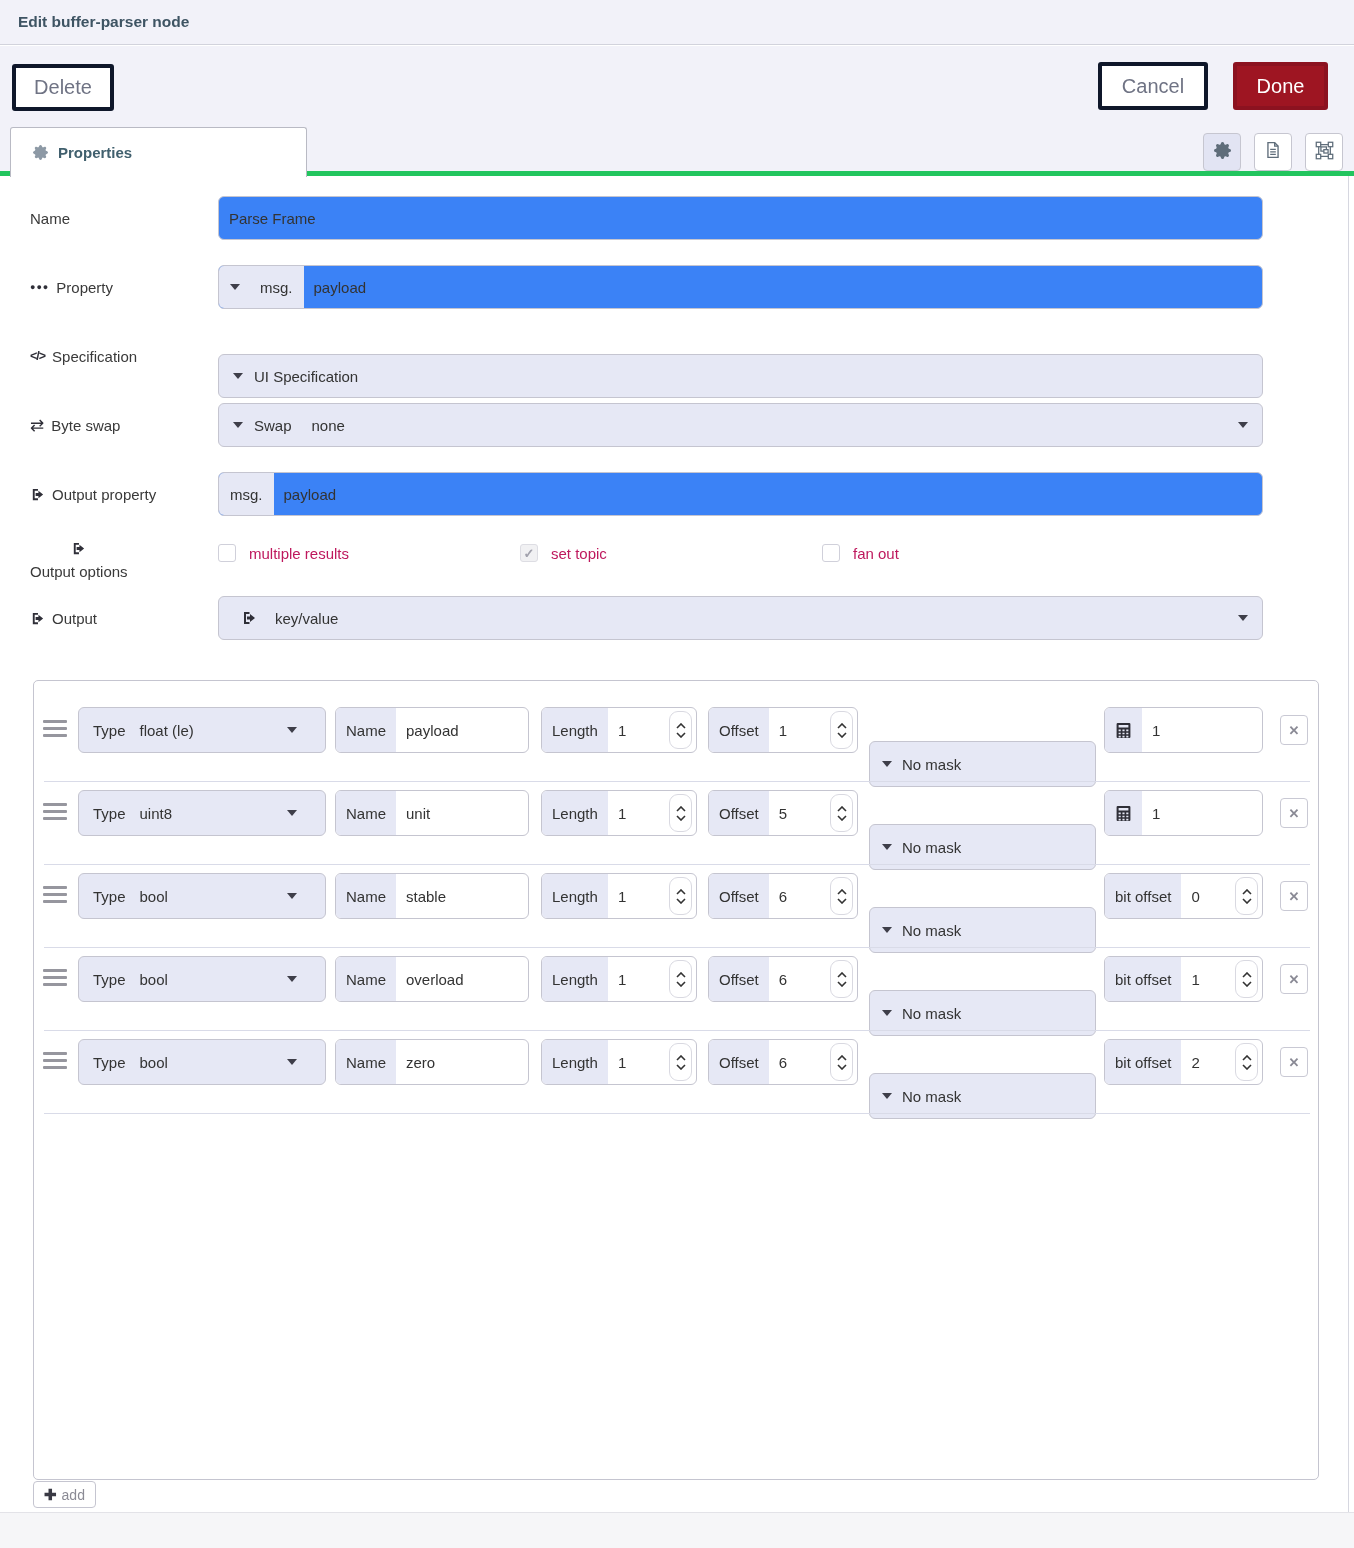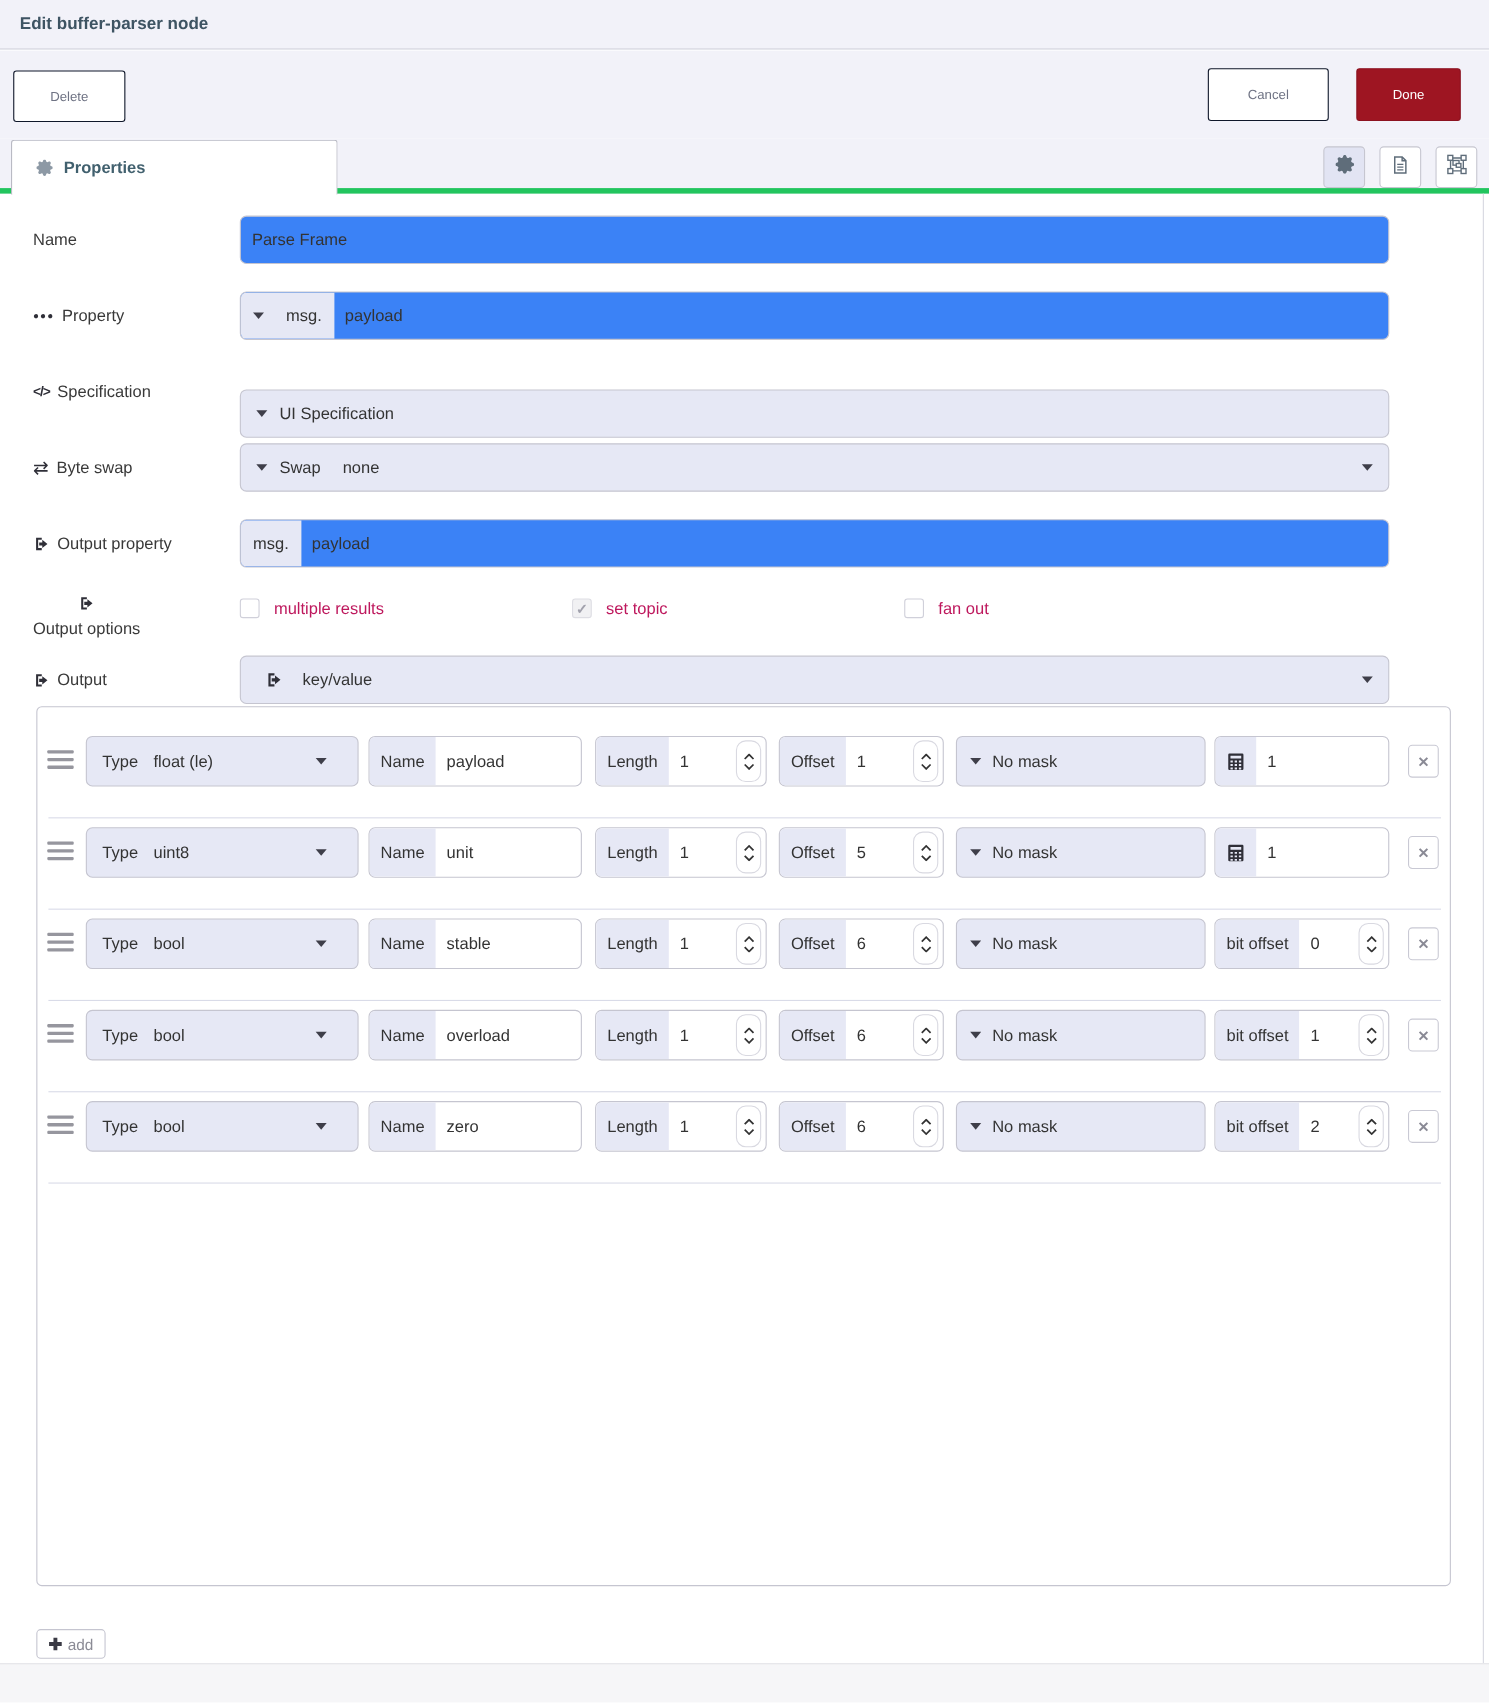--- a/index.html
+++ b/index.html
@@ -7,21 +7,21 @@
   #page { position:relative; width:1354px; height:1548px; background:#fff; overflow:hidden; }
 
   
   .dlg-header { position:absolute; left:0; top:0; width:1354px; height:45px;
     background:#f2f2f9; border-bottom:1px solid #d2d3dc; display:flex; align-items:center; padding-left:18px; }
   .dlg-title { font-size:15.5px; font-weight:bold; color:#3e5463; }
 
   
   .toolbar { position:absolute; left:0; top:46px; width:1354px; height:80px; background:#f2f2f9; }
   .btn { position:absolute; display:flex; align-items:center; justify-content:center;
-    border:1px solid #0f172a; border-radius:3px; background:#fff; color:#6f7384; font-size:12px; cursor:pointer;text-align:right; }
+    border:4px solid #0f172a; border-radius:3px; background:#fff; color:#6f7384; font-size:20px; cursor:pointer;text-align:right; }
   .btn-delete { left:12px; top:18px; width:102px; height:47px; }
   .btn-cancel { left:1098px; top:16px; width:110px; height:48px; }
   .btn-done  { left:1233px; top:16px; width:95px; height:48px; background:#9e1522; border-color:#8c1220; color:#fff; }
 
   
   .tabbar { position:absolute; left:0; top:126px; width:1354px; height:50px; background:#f2f2f9; border-bottom:5px solid #22c55e; }
   .tab { position:absolute; left:10px; top:1px; width:297px; height:50px; background:#fff;
     border:1px solid #b9bac4; border-bottom:none; border-radius:3px 3px 0 0;
     display:flex; align-items:center; gap:10px; padding-left:22px; }
   .tab-label { font-size:15px; font-weight:bold; color:#41606e; }
@@ -44,36 +44,36 @@
   .caret-end { margin-left:auto; margin-right:14px; }
 
   .chk-group { position:absolute; display:flex; align-items:center; gap:13px; height:24px; }
   .checkbox { width:18px; height:18px; border:1px solid #d0d0da; border-radius:3px; background:#fff; display:flex;
     align-items:center; justify-content:center; }
   .checkbox.checked { background:#f1f1f3; border-color:#dddde3; }
   .checkbox.checked::after { content:"✓"; color:#a2a2ad; font-size:13px; font-weight:bold; }
   .chk-label { font-size:15px; color:#be185d; }
 
   
-  .list { position:absolute; left:33px; top:642px; width:1286px; height:800px;
+  .list { position:absolute; left:33px; top:680px; width:1286px; height:800px;
     border:1px solid #c5c5d0; border-radius:5px; background:#fff; }
   .lrow { position:absolute; left:0; width:100%; height:46px; }
   .sep { position:absolute; left:10px; width:1266px; height:1px; background:#d9dbe8; }
   .drag { position:absolute; left:9px; top:13px; width:24px; display:flex; flex-direction:column; gap:4px; cursor:grab; }
   .drag i { display:block; height:3px; background:#96969e; border-radius:1px; }
 
   .pill { position:absolute; top:0; height:46px; border:1px solid #c5c5d0; border-radius:6px; background:#fff;
     display:flex; align-items:center; font-size:15px; color:#333; overflow:hidden; }
   .pill.tint { background:#e6e8f5; }
   .pill .seg { background:#e6e8f5; align-self:stretch; display:flex; align-items:center; gap:8px; padding:0 10px; }
   .p-type { left:44px;  width:248px; padding:0 14px; gap:14px; }
   .p-name { left:301px; width:194px; }
   .p-len  { left:507px; width:156px; }
   .p-off  { left:674px; width:150px; }
-  .p-mask { left:835px; width:227px; padding:0 12px; gap:10px; }
+  .p-mask { left:835px; width:227px; padding:0 12px; gap:10px;margin-top:34px; }
   .p-last { left:1070px; width:159px; }
   .xbtn { position:absolute; left:1246px; top:8px; width:28px; height:30px; border:1px solid #c9c9d4; border-radius:4px;
     background:#fff; color:#8a8a95; font-weight:bold; font-size:13px; display:flex; align-items:center; justify-content:center; cursor:pointer; }
 
   .spinner { margin-left:auto; margin-right:4px; width:23px; height:38px; border:1px solid #d9d9e1; border-radius:9px;
     background:#fff; display:flex; flex-direction:column; align-items:center; justify-content:center; gap:3px; }
 
   .add-btn { position:absolute; left:33px; top:1481px; height:27px; padding:0 10px; border:1px solid #c5c5d0;
     border-radius:4px; background:#fff; display:inline-flex; align-items:center; gap:5px; font-size:14px; cursor:pointer; }
   .add-plus { color:#3a3a44; font-weight:bold; font-size:15px; }

